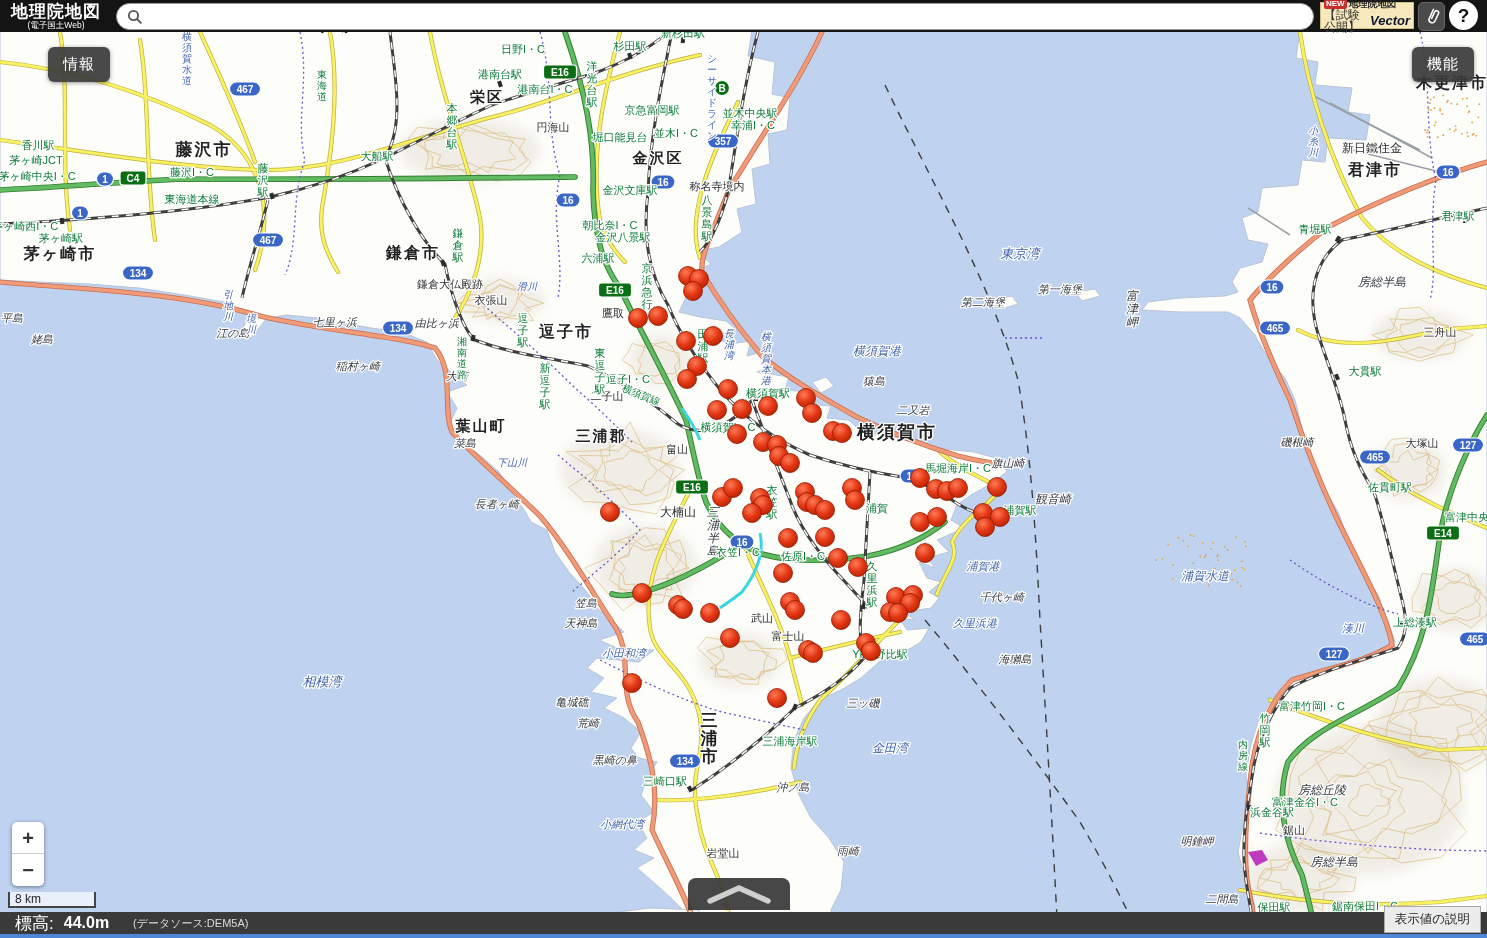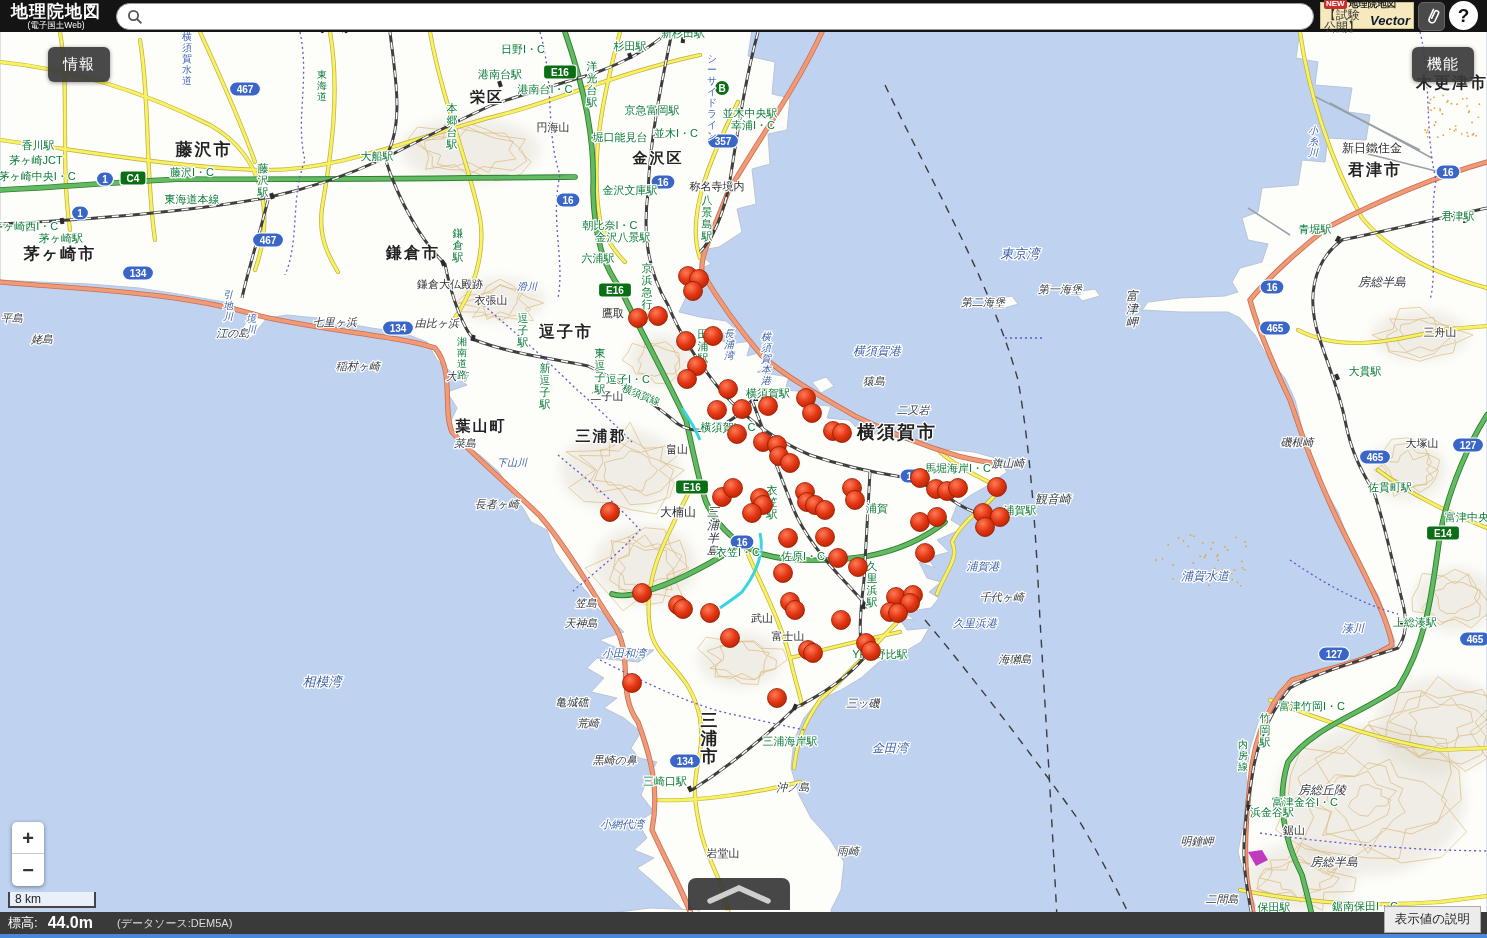--- a/index.html
+++ b/index.html
@@ -44,21 +44,21 @@
   #zoomin{border-bottom:1px solid #ccc;}
   #scalebar{position:absolute;left:8px;bottom:30px;width:88px;height:16px;background:rgba(255,255,255,.65);
             border-left:2px solid #444;border-right:2px solid #444;border-bottom:2px solid #444;
             font-size:12px;color:#222;padding-left:5px;line-height:15px;z-index:40;box-sizing:border-box;}
   
   #chevbtn{position:absolute;left:688px;bottom:28px;width:102px;height:32px;background:rgba(55,55,55,.92);
            border-radius:8px 8px 0 0;z-index:40;cursor:pointer;display:flex;align-items:center;justify-content:center;}
   
   #statusbar{position:absolute;left:0;bottom:0;width:100%;height:22px;background:#3a3a3a;color:#fff;
              border-bottom:4px solid #4f87d7;z-index:45;display:flex;align-items:center;box-sizing:content-box;}
-  #statusbar .lab{font-size:13px;margin-left:8px;}
+  #statusbar .lab{font-size:17px;margin-left:15px;}
   #statusbar .val{font-size:16px;font-weight:700;margin-left:10px;}
   #statusbar .src{font-size:11px;color:#ddd;margin-left:24px;}
   #valhelp{position:absolute;right:6px;bottom:5px;background:#ececec;color:#222;font-size:12.5px;
            border:1px solid #aaa;border-radius:0;padding:4px 10px;cursor:pointer;z-index:46;}
   
   text{paint-order:stroke;stroke:#fff;stroke-width:2.5px;stroke-linejoin:round;}
   .city{font-family:"Liberation Sans",sans-serif;font-weight:600;fill:#222;letter-spacing:2px;}
   .terr{font-family:"Liberation Sans",sans-serif;fill:#2e2e2e;}
   .coast{font-family:"Liberation Serif",serif;font-style:italic;fill:#33383f;}
   .water{font-family:"Liberation Serif",serif;font-style:italic;fill:#3b5fa8;}

